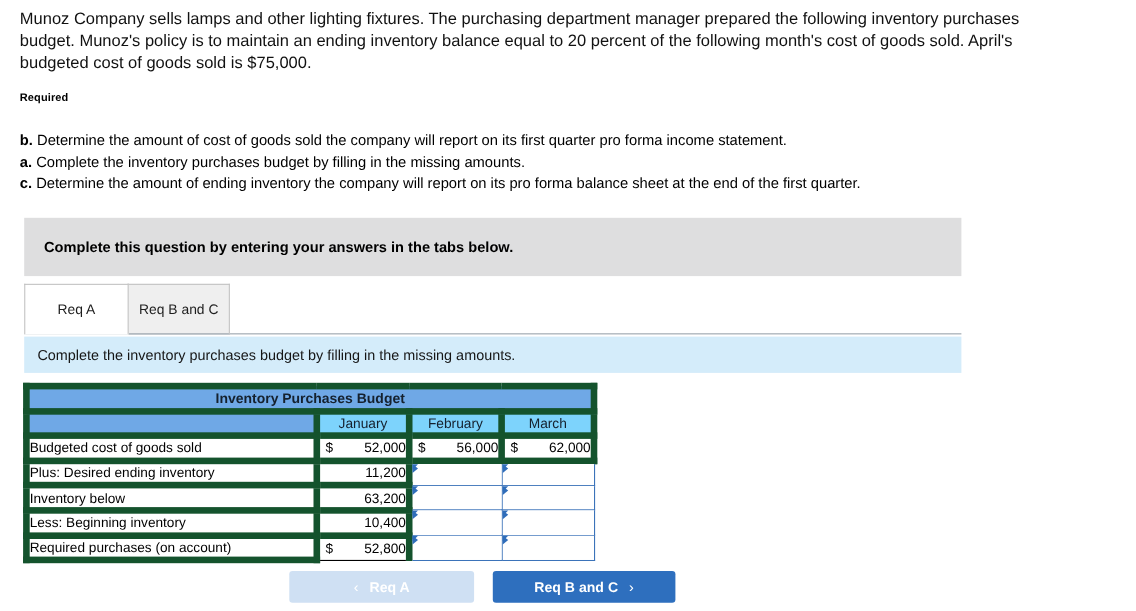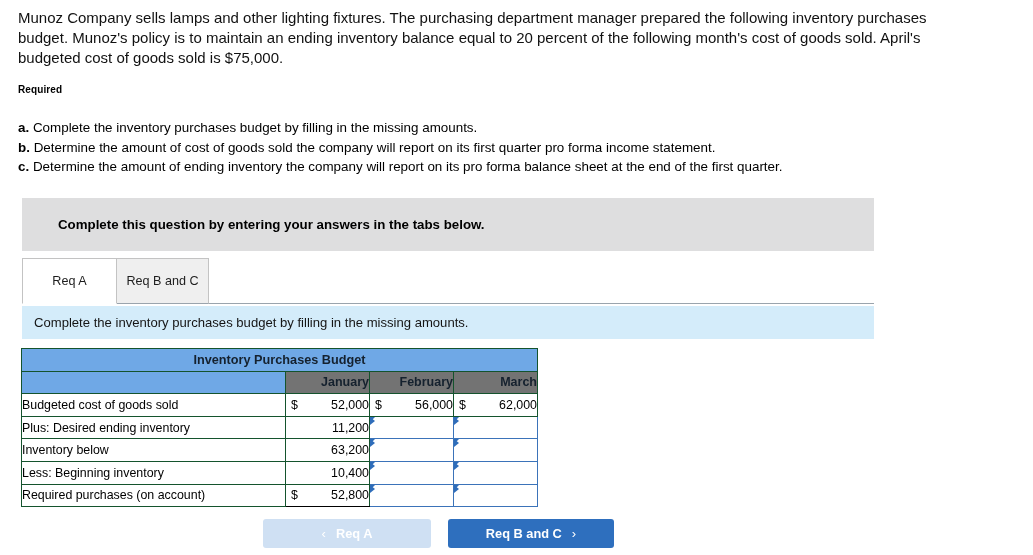--- a/index.html
+++ b/index.html
@@ -50,21 +50,21 @@
   
   #gray-callout {
     position: absolute;
     left: 22px;
     top: 198px;
     width: 852px;
     height: 53px;
     background: #dededf;
     display: flex;
     align-items: center;
-    padding-left: 36px;
+    padding-left: 18px;
     box-sizing: border-box;
   }
   #gray-callout-text {
     font-size: 13.3px;
     font-weight: bold;
   }
 
   
   #tab-strip {
     position: absolute;
@@ -129,40 +129,40 @@
   
   #budget-table {
     position: absolute;
     left: 21px;
     top: 348px;
     border-collapse: collapse;
     table-layout: fixed;
     font-size: 12.4px;
   }
   #budget-table td, #budget-table th {
-    border: 1px solid #14532d;
+    border: 6px solid #14532d;
     padding: 0;
     height: 22.6px;
     box-sizing: border-box;
   }
   .col-label  { width: 264px; }
   .col-month  { width: 84px; }
 
   .table-title-cell {
     background: #6fa8e6;
     text-align: center;
     font-weight: bold;
     font-size: 12.7px;
     color: #15212e;
     height: 23px;
   }
   .month-head {
-    background: #737373;
-    text-align: right;
-    font-weight: bold;
+    background: #7dd3fc;
+    text-align: center;
+    font-weight: normal;
     font-size: 12.5px;
     color: #15212e;
   }
   .blank-head { background: #6fa8e6; }
 
   .row-label {
     padding-left: 5px;
     white-space: nowrap;
   }
 
@@ -252,26 +252,26 @@
 </style>
 </head>
 <body>
 
 <div id="problem-statement">Munoz Company sells lamps and other lighting fixtures. The purchasing department manager prepared the following inventory purchases budget. Munoz's policy is to maintain an ending inventory balance equal to 20 percent of the following month's cost of goods sold. April's budgeted cost of goods sold is $75,000.</div>
 
 <div id="required-heading">Required</div>
 
 <div id="required-list">
   <div class="req-item">
+    <span class="req-letter">b.</span>
+    <span>Determine the amount of cost of goods sold the company will report on its first quarter pro forma income statement.</span>
+  </div>
+  <div class="req-item">
     <span class="req-letter">a.</span>
     <span>Complete the inventory purchases budget by filling in the missing amounts.</span>
-  </div>
-  <div class="req-item">
-    <span class="req-letter">b.</span>
-    <span>Determine the amount of cost of goods sold the company will report on its first quarter pro forma income statement.</span>
   </div>
   <div class="req-item">
     <span class="req-letter">c.</span>
     <span>Determine the amount of ending inventory the company will report on its pro forma balance sheet at the end of the first quarter.</span>
   </div>
 </div>
 
 <div id="gray-callout">
   <span id="gray-callout-text">Complete this question by entering your answers in the tabs below.</span>
 </div>

